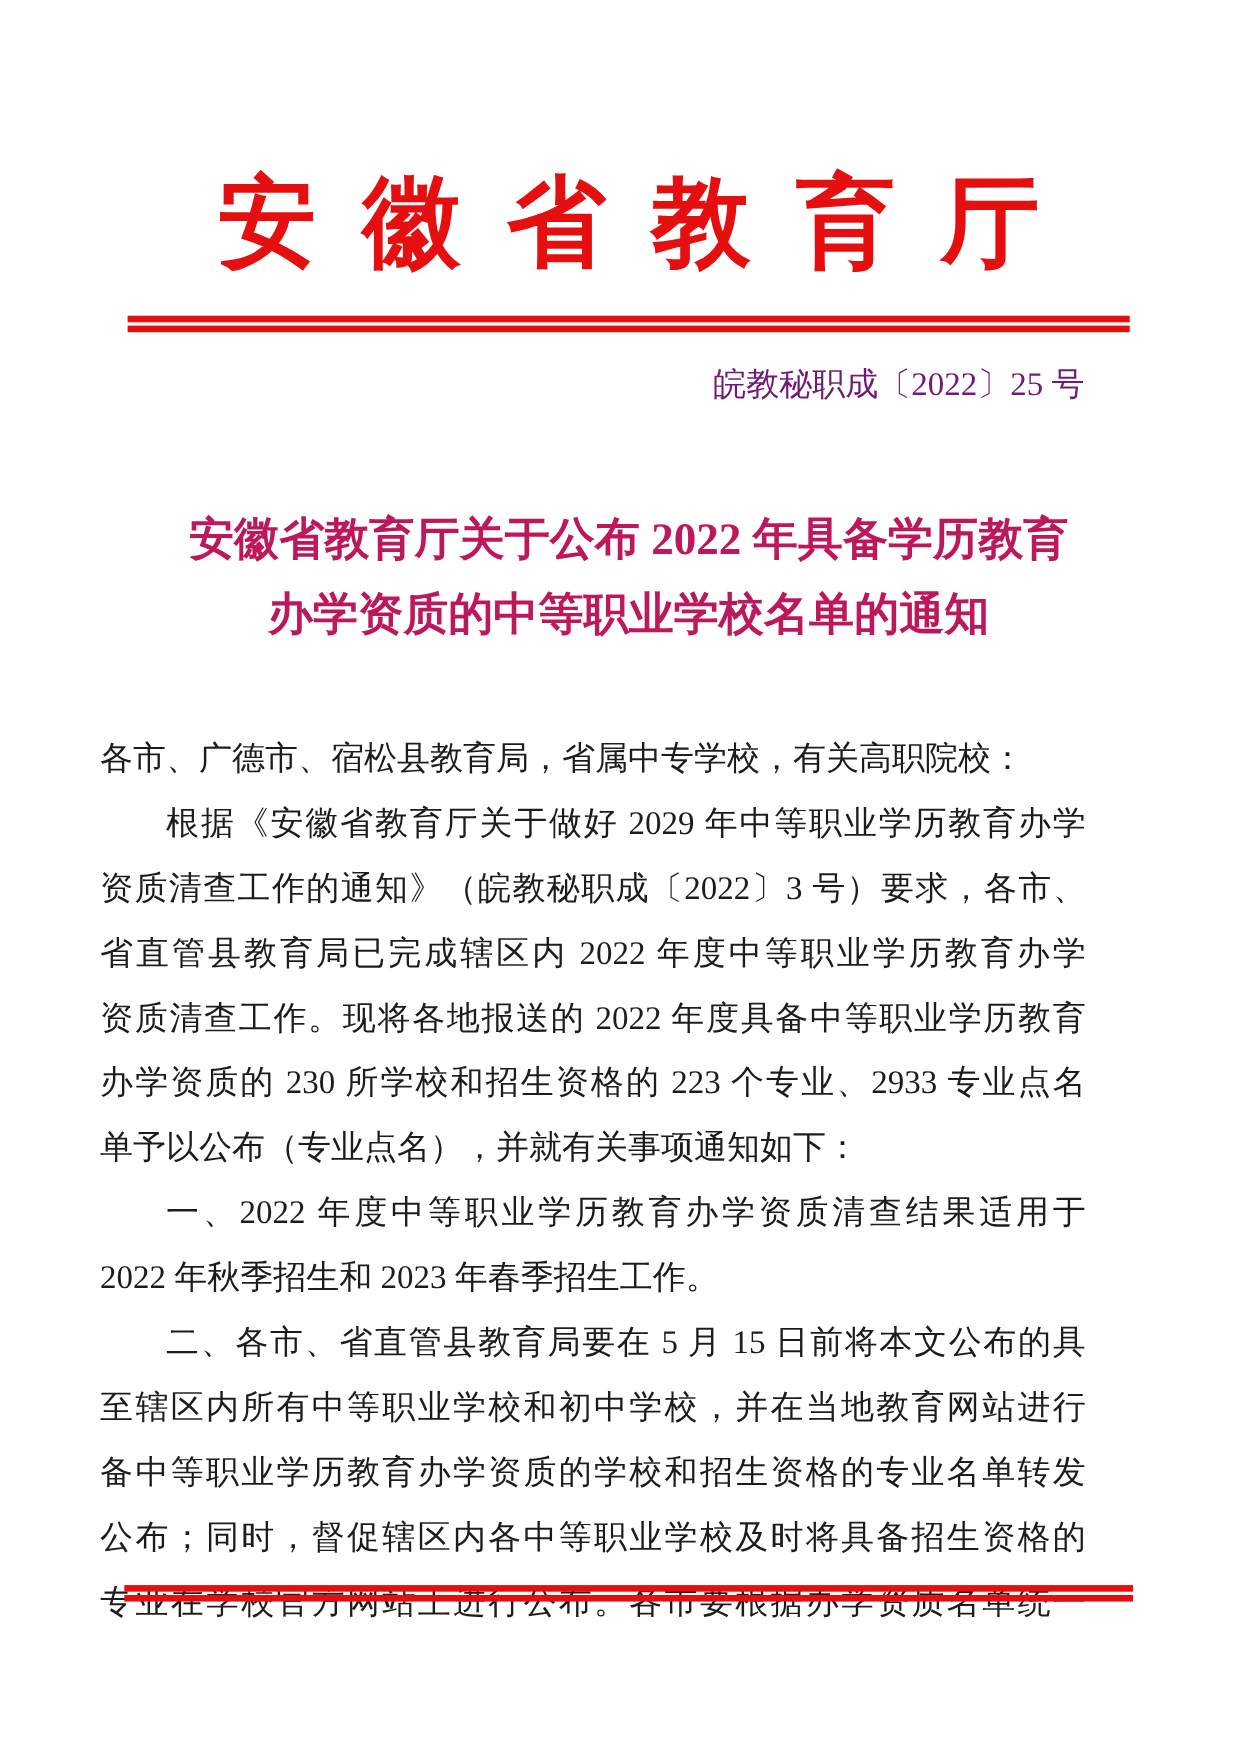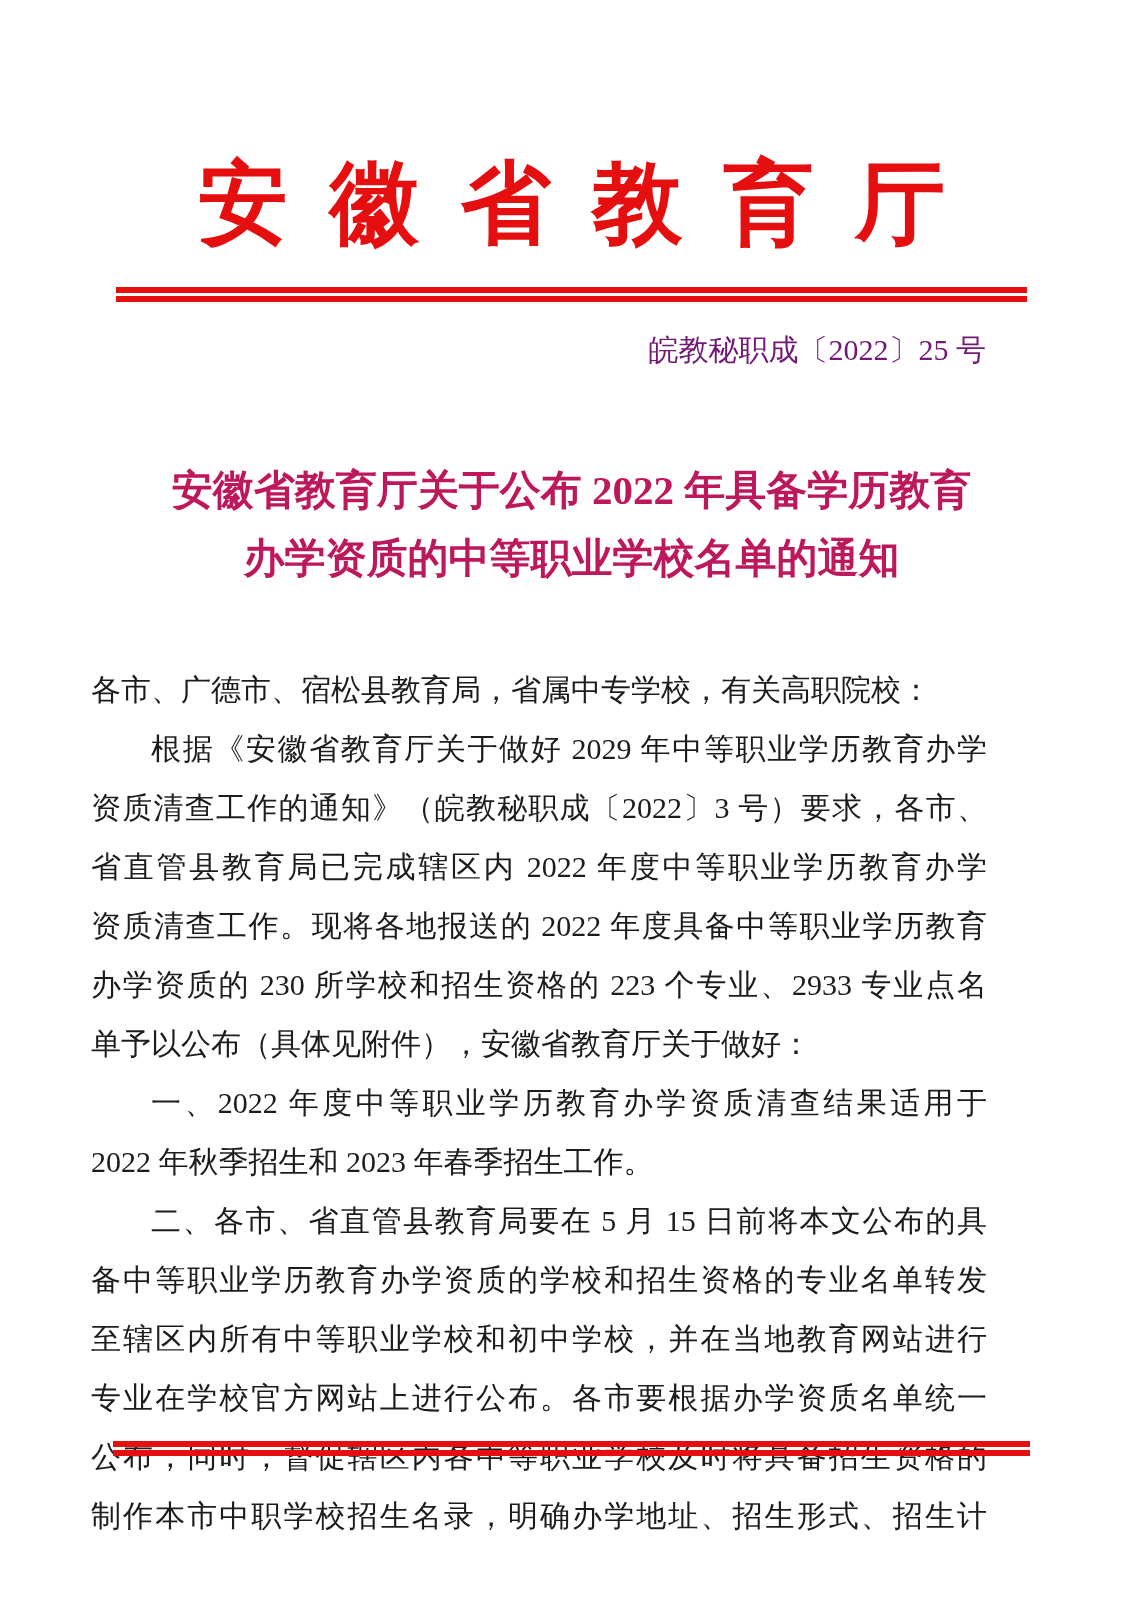--- a/index.html
+++ b/index.html
@@ -81,29 +81,28 @@
     <span class="title-line">办学资质的中等职业学校名单的通知</span>
   </h1>
 
   <div class="doc-body">
     <div class="body-line">各市、广德市、宿松县教育局，省属中专学校，有关高职院校：</div>
     <div class="body-line indent stretch">根据《安徽省教育厅关于做好 2029 年中等职业学历教育办学</div>
     <div class="body-line stretch">资质清查工作的通知》（皖教秘职成〔2022〕3 号）要求，各市、</div>
     <div class="body-line stretch">省直管县教育局已完成辖区内 2022 年度中等职业学历教育办学</div>
     <div class="body-line stretch">资质清查工作。现将各地报送的 2022 年度具备中等职业学历教育</div>
     <div class="body-line stretch">办学资质的 230 所学校和招生资格的 223 个专业、2933 专业点名</div>
-    <div class="body-line">单予以公布（具体见附件），安徽省教育厅关于做好：</div>
+    <div class="body-line">单予以公布（专业点名），并就有关事项通知如下：</div>
     <div class="body-line indent stretch">一、2022 年度中等职业学历教育办学资质清查结果适用于</div>
     <div class="body-line">2022 年秋季招生和 2023 年春季招生工作。</div>
     <div class="body-line indent stretch">二、各市、省直管县教育局要在 5 月 15 日前将本文公布的具</div>
+    <div class="body-line stretch">至辖区内所有中等职业学校和初中学校，并在当地教育网站进行</div>
     <div class="body-line stretch">备中等职业学历教育办学资质的学校和招生资格的专业名单转发</div>
-    <div class="body-line stretch">至辖区内所有中等职业学校和初中学校，并在当地教育网站进行</div>
+    <div class="body-line stretch">公布；同时，督促辖区内各中等职业学校及时将具备招生资格的</div>
     <div class="body-line stretch">专业在学校官方网站上进行公布。各市要根据办学资质名单统一</div>
-    <div class="body-line stretch">公布；同时，督促辖区内各中等职业学校及时将具备招生资格的</div>
-    <div class="body-line stretch">制作本市中职学校招生名录，明确办学地址、招生形式、招生计</div>
   </div>
 
   <div class="rule-bottom">
     <div class="rule-line-thin"></div>
     <div class="rule-line-thick"></div>
   </div>
 
 </div>
 
 </body></html>

